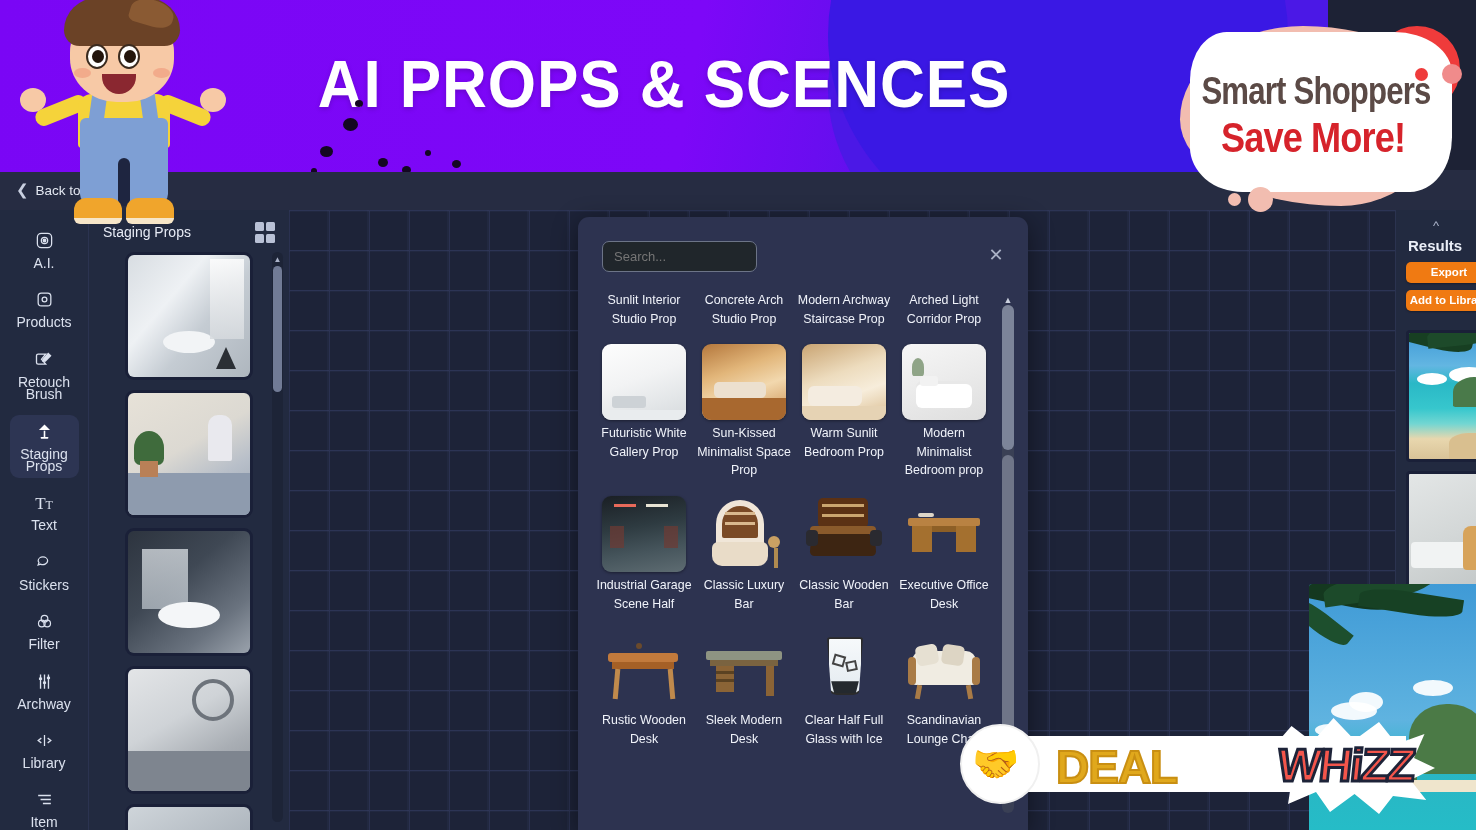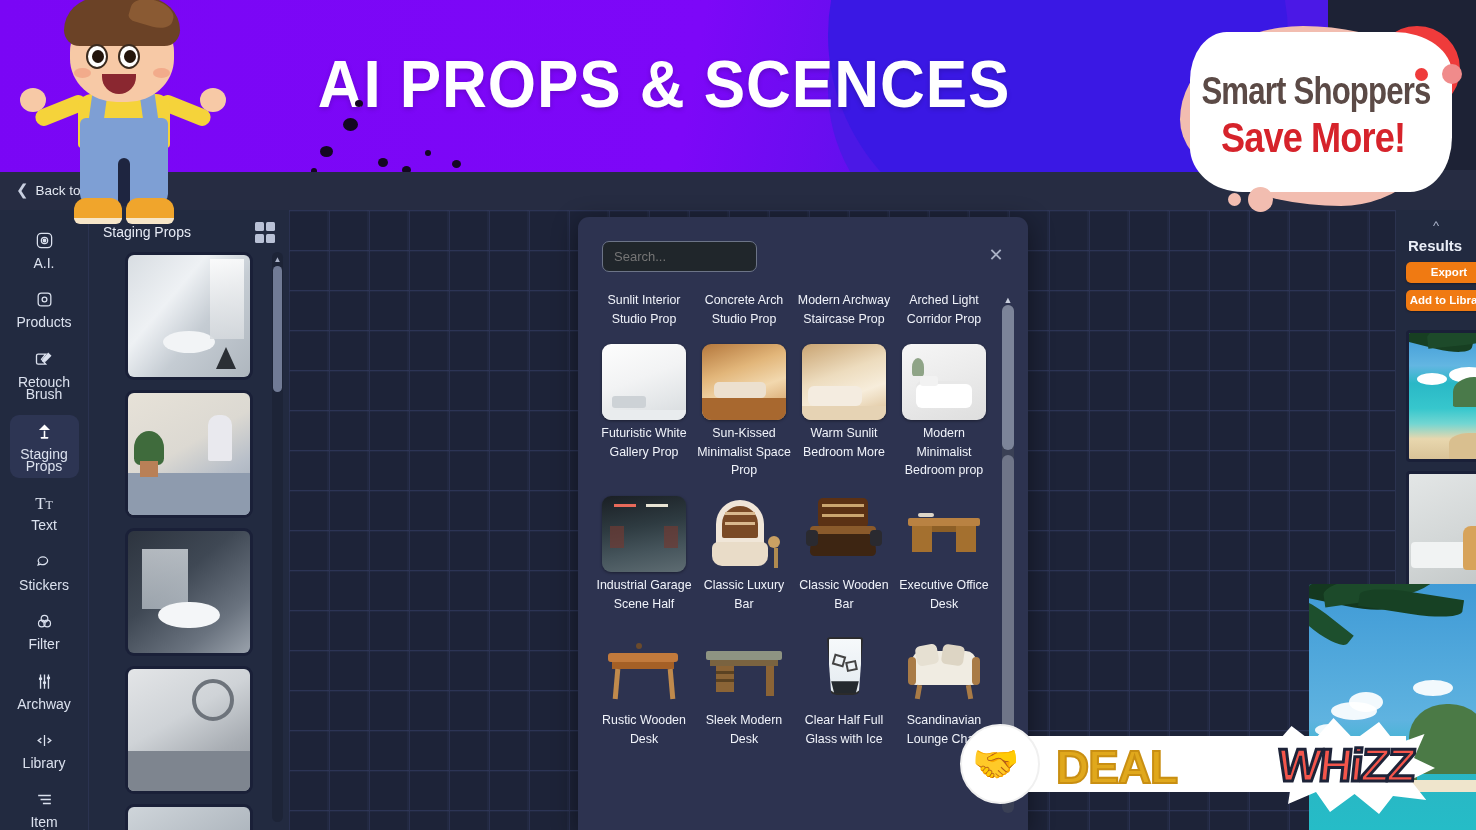--- a/index.html
+++ b/index.html
@@ -386,21 +386,21 @@
             <div style="position:absolute;left:12px;bottom:22px;width:52px;height:16px;background:#ece0cf;border-radius:5px"></div>
             <div style="position:absolute;left:0;bottom:0;width:100%;height:22px;background:#a8682f"></div>
           </div>
           <div class="plabel">Sun-Kissed Minimalist Space Prop</div>
         </div>
         <div class="pcell">
           <div class="pimg framed" style="background:linear-gradient(160deg,#c9a472 0%,#eddcbe 40%,#f7eddb 65%,#d9bb8d 100%)">
             <div style="position:absolute;left:6px;bottom:14px;width:54px;height:20px;background:#f4ece0;border-radius:6px"></div>
             <div style="position:absolute;left:0;bottom:0;width:100%;height:14px;background:#e6d3b4"></div>
           </div>
-          <div class="plabel">Warm Sunlit Bedroom More</div>
+          <div class="plabel">Warm Sunlit Bedroom Prop</div>
         </div>
         <div class="pcell">
           <div class="pimg framed" style="background:linear-gradient(160deg,#f6f6f6 0%,#ececec 45%,#dedede 100%)">
             <div style="position:absolute;left:14px;bottom:12px;width:56px;height:24px;background:#fff;border-radius:6px;box-shadow:0 -3px 0 #e8e8e8"></div>
             <div style="position:absolute;left:18px;bottom:34px;width:18px;height:10px;background:#f2f2f2;border-radius:3px"></div>
             <div style="position:absolute;left:10px;top:14px;width:12px;height:18px;background:#8fa487;border-radius:50% 50% 20% 20%"></div>
           </div>
           <div class="plabel">Modern Minimalist Bedroom prop</div>
         </div>
       </div>

